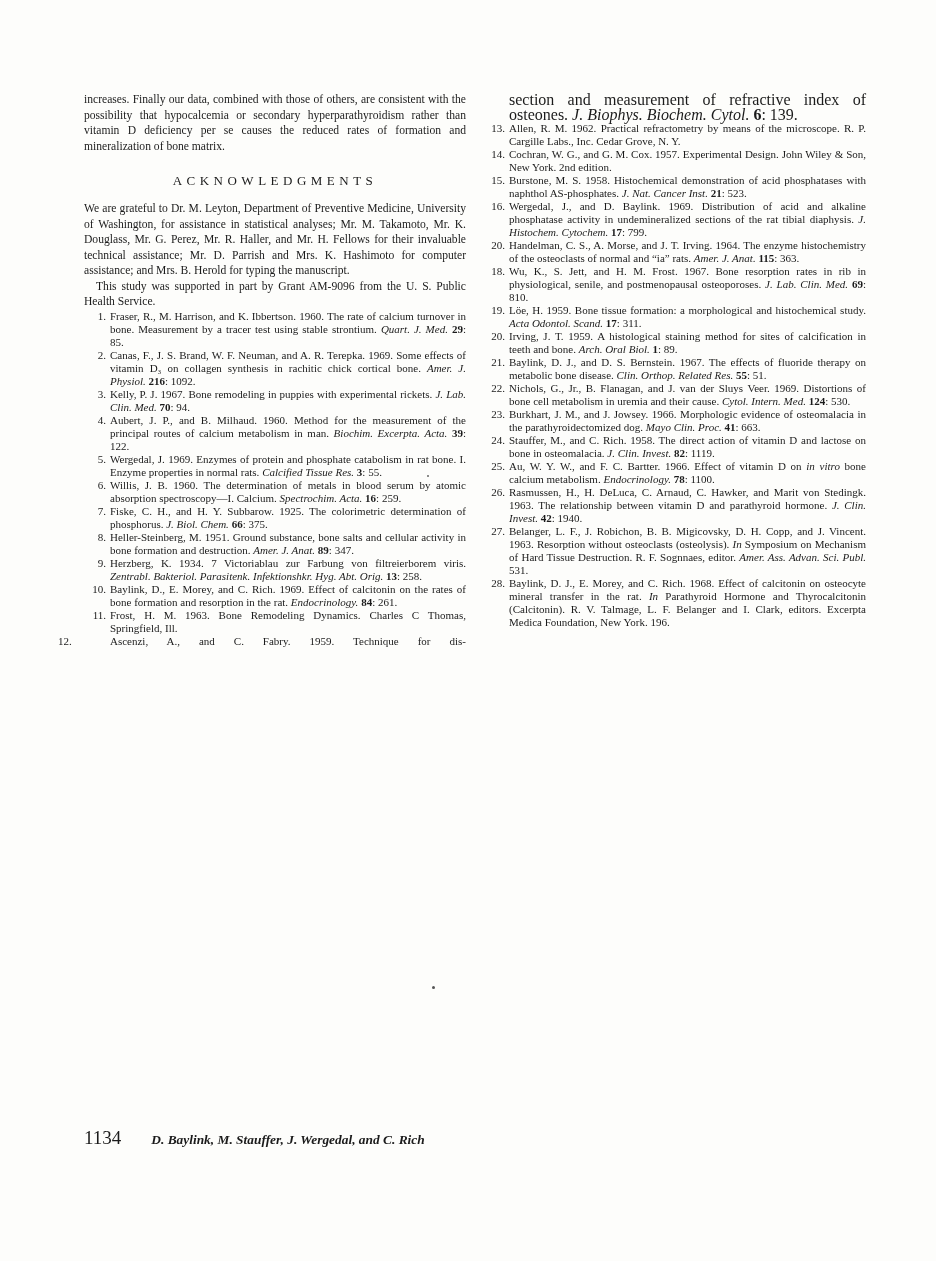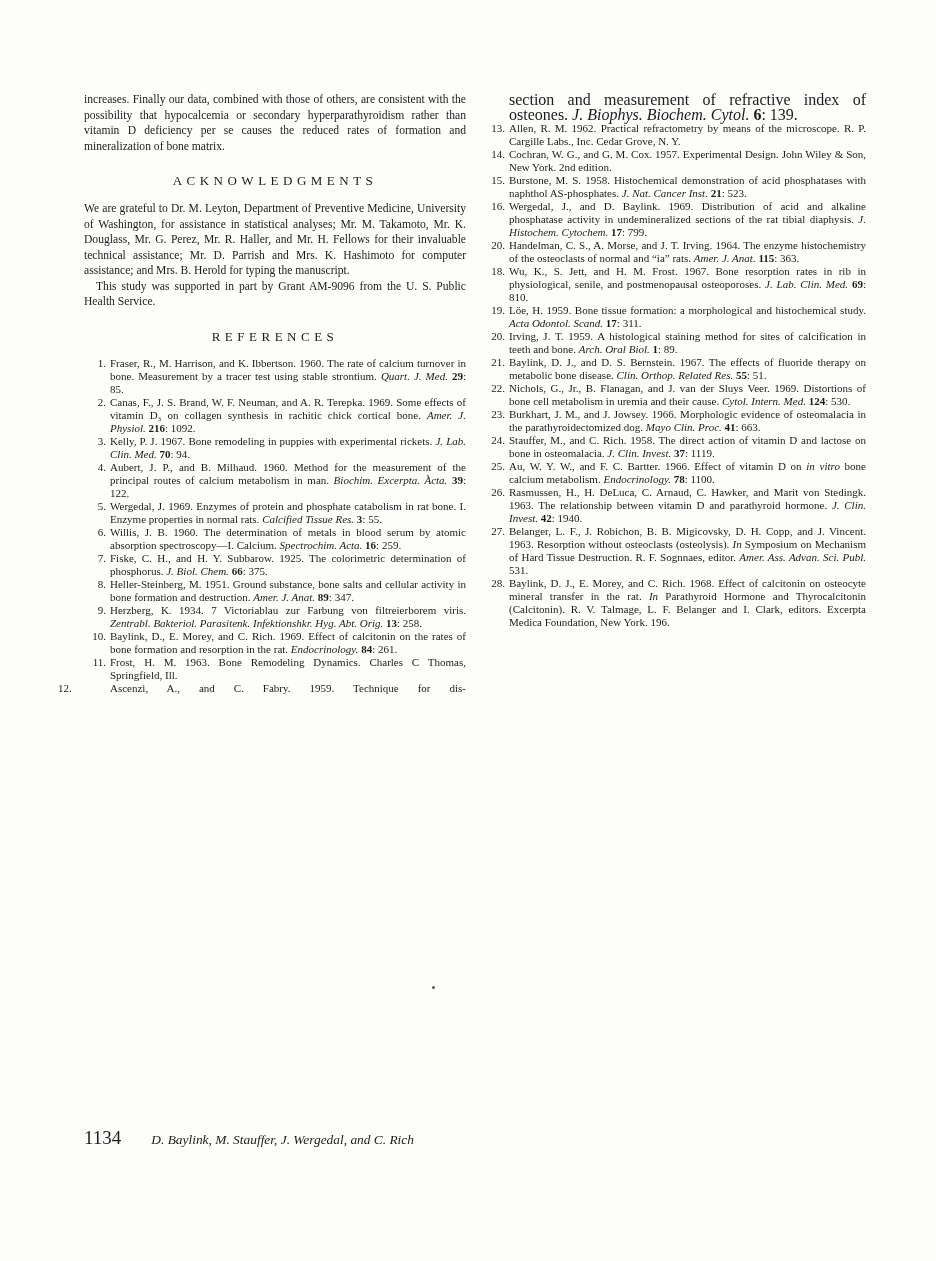--- a/index.html
+++ b/index.html
@@ -17,41 +17,40 @@
   .col-left .ref-item{padding-left:26px;text-indent:-26px;font-family:Liberation Serif, serif;}
   .col-left .ref-num{display:inline-block;width:22px;margin-right:4px;text-align:right;}
   .col-right .ref-item{padding-left:17px;text-indent:-17px;}
   .col-right .ref-num{display:inline-block;width:13px;margin-right:4px;text-align:right;}
   .ref-item.justify-last{text-align-last:justify;}
   .ref-continuation{margin:0;padding-left:17px;text-align:justify;font-size:16px;line-height:15.2px;}
   .it{font-style:italic;}
   .bd{font-weight:bold;}
   .footer{position:absolute;left:84px;top:1130px;display:flex;align-items:baseline;line-height:16px;}
   .page-num{font-size:19px;}
-  .running-authors{margin-left:30px;font-size:13.4px;font-style:italic;font-weight:normal;}
+  .running-authors{margin-left:30px;font-size:13.4px;font-style:italic;font-weight:bold;}
   .speck{position:absolute;border-radius:50%;}
   .speck.s1{left:432px;top:986px;width:3px;height:3px;background:#555;}
   .speck.s2{left:427px;top:475px;width:2px;height:2px;background:#666;}
 </style>
 </head>
 <body style="background: rgb(253, 253, 251);">
 
 <div class="page" style="background: rgb(253, 253, 251); color: rgb(27, 27, 27);">
   <div class="columns">
 
     <div class="col col-left">
       <p class="body-par">increases. Finally our data, combined with those of others, are consistent with the possibility that hypocalcemia or secondary hyperparathyroidism rather than vitamin D deficiency per se causes the reduced rates of formation and mineralization of bone matrix.</p>
 
       <h2 class="sec-heading">ACKNOWLEDGMENTS</h2>
 
       <p class="body-par">We are grateful to Dr. M. Leyton, Department of Preventive Medicine, University of Washington, for assistance in statistical analyses; Mr. M. Takamoto, Mr. K. Douglass, Mr. G. Perez, Mr. R. Haller, and Mr. H. Fellows for their invaluable technical assistance; Mr. D. Parrish and Mrs. K. Hashimoto for computer assistance; and Mrs. B. Herold for typing the manuscript.</p>
 
       <p class="body-par indent">This study was supported in part by Grant AM-9096 from the U. S. Public Health Service.</p>
 
-      <h2 class="sec-heading">REFERENCES</h2>
 
       <div class="ref-list">
           <div class="ref-item"><span class="ref-num">1.</span><span class="ref-text"><span class="">Fraser, R., M. Harrison, and K. Ibbertson. 1960. The rate of calcium turnover in bone. Measurement by a tracer test using stable strontium. </span><span class="it ">Quart. J. Med.</span><span class=""> </span><span class="bd">29</span><span class="">: 85.</span></span></div>
           <div class="ref-item"><span class="ref-num">2.</span><span class="ref-text"><span class="">Canas, F., J. S. Brand, W. F. Neuman, and A. R. Terepka. 1969. Some effects of vitamin D₃ on collagen synthesis in rachitic chick cortical bone. </span><span class="it ">Amer. J. Physiol.</span><span class=""> </span><span class="bd">216</span><span class="">: 1092.</span></span></div>
           <div class="ref-item"><span class="ref-num">3.</span><span class="ref-text"><span class="">Kelly, P. J. 1967. Bone remodeling in puppies with experimental rickets. </span><span class="it ">J. Lab. Clin. Med.</span><span class=""> </span><span class="bd">70</span><span class="">: 94.</span></span></div>
           <div class="ref-item"><span class="ref-num">4.</span><span class="ref-text"><span class="">Aubert, J. P., and B. Milhaud. 1960. Method for the measurement of the principal routes of calcium metabolism in man. </span><span class="it ">Biochim. Excerpta. Acta.</span><span class=""> </span><span class="bd">39</span><span class="">: 122.</span></span></div>
           <div class="ref-item"><span class="ref-num">5.</span><span class="ref-text"><span class="">Wergedal, J. 1969. Enzymes of protein and phosphate catabolism in rat bone. I. Enzyme properties in normal rats. </span><span class="it ">Calcified Tissue Res.</span><span class=""> </span><span class="bd">3</span><span class="">: 55.</span></span></div>
           <div class="ref-item"><span class="ref-num">6.</span><span class="ref-text"><span class="">Willis, J. B. 1960. The determination of metals in blood serum by atomic absorption spectroscopy—I. Calcium. </span><span class="it ">Spectrochim. Acta.</span><span class=""> </span><span class="bd">16</span><span class="">: 259.</span></span></div>
           <div class="ref-item"><span class="ref-num">7.</span><span class="ref-text"><span class="">Fiske, C. H., and H. Y. Subbarow. 1925. The colorimetric determination of phosphorus. </span><span class="it ">J. Biol. Chem.</span><span class=""> </span><span class="bd">66</span><span class="">: 375.</span></span></div>
           <div class="ref-item"><span class="ref-num">8.</span><span class="ref-text"><span class="">Heller-Steinberg, M. 1951. Ground substance, bone salts and cellular activity in bone formation and destruction. </span><span class="it ">Amer. J. Anat.</span><span class=""> </span><span class="bd">89</span><span class="">: 347.</span></span></div>
@@ -70,21 +69,21 @@
           <div class="ref-item"><span class="ref-num">14.</span><span class="ref-text"><span class="">Cochran, W. G., and G. M. Cox. 1957. Experimental Design. John Wiley &amp; Son, New York. 2nd edition.</span></span></div>
           <div class="ref-item"><span class="ref-num">15.</span><span class="ref-text"><span class="">Burstone, M. S. 1958. Histochemical demonstration of acid phosphatases with naphthol AS-phosphates. </span><span class="it ">J. Nat. Cancer Inst.</span><span class=""> </span><span class="bd">21</span><span class="">: 523.</span></span></div>
           <div class="ref-item"><span class="ref-num">16.</span><span class="ref-text"><span class="">Wergedal, J., and D. Baylink. 1969. Distribution of acid and alkaline phosphatase activity in undemineralized sections of the rat tibial diaphysis. </span><span class="it ">J. Histochem. Cytochem.</span><span class=""> </span><span class="bd">17</span><span class="">: 799.</span></span></div>
           <div class="ref-item"><span class="ref-num">20.</span><span class="ref-text"><span class="">Handelman, C. S., A. Morse, and J. T. Irving. 1964. The enzyme histochemistry of the osteoclasts of normal and “ia” rats. </span><span class="it ">Amer. J. Anat.</span><span class=""> </span><span class="bd">115</span><span class="">: 363.</span></span></div>
           <div class="ref-item"><span class="ref-num">18.</span><span class="ref-text"><span class="">Wu, K., S. Jett, and H. M. Frost. 1967. Bone resorption rates in rib in physiological, senile, and postmenopausal osteoporoses. </span><span class="it ">J. Lab. Clin. Med.</span><span class=""> </span><span class="bd">69</span><span class="">: 810.</span></span></div>
           <div class="ref-item"><span class="ref-num">19.</span><span class="ref-text"><span class="">Löe, H. 1959. Bone tissue formation: a morphological and histochemical study. </span><span class="it ">Acta Odontol. Scand.</span><span class=""> </span><span class="bd">17</span><span class="">: 311.</span></span></div>
           <div class="ref-item"><span class="ref-num">20.</span><span class="ref-text"><span class="">Irving, J. T. 1959. A histological staining method for sites of calcification in teeth and bone. </span><span class="it ">Arch. Oral Biol.</span><span class=""> </span><span class="bd">1</span><span class="">: 89.</span></span></div>
           <div class="ref-item"><span class="ref-num">21.</span><span class="ref-text"><span class="">Baylink, D. J., and D. S. Bernstein. 1967. The effects of fluoride therapy on metabolic bone disease. </span><span class="it ">Clin. Orthop. Related Res.</span><span class=""> </span><span class="bd">55</span><span class="">: 51.</span></span></div>
           <div class="ref-item"><span class="ref-num">22.</span><span class="ref-text"><span class="">Nichols, G., Jr., B. Flanagan, and J. van der Sluys Veer. 1969. Distortions of bone cell metabolism in uremia and their cause. </span><span class="it ">Cytol. Intern. Med.</span><span class=""> </span><span class="bd">124</span><span class="">: 530.</span></span></div>
           <div class="ref-item"><span class="ref-num">23.</span><span class="ref-text"><span class="">Burkhart, J. M., and J. Jowsey. 1966. Morphologic evidence of osteomalacia in the parathyroidectomized dog. </span><span class="it ">Mayo Clin. Proc.</span><span class=""> </span><span class="bd">41</span><span class="">: 663.</span></span></div>
-          <div class="ref-item"><span class="ref-num">24.</span><span class="ref-text"><span class="">Stauffer, M., and C. Rich. 1958. The direct action of vitamin D and lactose on bone in osteomalacia. </span><span class="it ">J. Clin. Invest.</span><span class=""> </span><span class="bd">37</span><span class="">: 1119.</span></span></div>
+          <div class="ref-item"><span class="ref-num">24.</span><span class="ref-text"><span class="">Stauffer, M., and C. Rich. 1958. The direct action of vitamin D and lactose on bone in osteomalacia. </span><span class="it ">J. Clin. Invest.</span><span class=""> </span><span class="bd">82</span><span class="">: 1119.</span></span></div>
           <div class="ref-item"><span class="ref-num">25.</span><span class="ref-text"><span class="">Au, W. Y. W., and F. C. Bartter. 1966. Effect of vitamin D on </span><span class="it ">in vitro</span><span class=""> bone calcium metabolism. </span><span class="it ">Endocrinology.</span><span class=""> </span><span class="bd">78</span><span class="">: 1100.</span></span></div>
           <div class="ref-item"><span class="ref-num">26.</span><span class="ref-text"><span class="">Rasmussen, H., H. DeLuca, C. Arnaud, C. Hawker, and Marit von Stedingk. 1963. The relationship between vitamin D and parathyroid hormone. </span><span class="it ">J. Clin. Invest.</span><span class=""> </span><span class="bd">42</span><span class="">: 1940.</span></span></div>
           <div class="ref-item"><span class="ref-num">27.</span><span class="ref-text"><span class="">Belanger, L. F., J. Robichon, B. B. Migicovsky, D. H. Copp, and J. Vincent. 1963. Resorption without osteoclasts (osteolysis). </span><span class="it ">In</span><span class=""> Symposium on Mechanism of Hard Tissue Destruction. R. F. Sognnaes, editor. </span><span class="it ">Amer. Ass. Advan. Sci. Publ.</span><span class=""> 531.</span></span></div>
           <div class="ref-item"><span class="ref-num">28.</span><span class="ref-text"><span class="">Baylink, D. J., E. Morey, and C. Rich. 1968. Effect of calcitonin on osteocyte mineral transfer in the rat. </span><span class="it ">In</span><span class=""> Parathyroid Hormone and Thyrocalcitonin (Calcitonin). R. V. Talmage, L. F. Belanger and I. Clark, editors. Excerpta Medica Foundation, New York. 196.</span></span></div>
         </div>
     </div>
 
   </div>
 
   <div class="footer">

